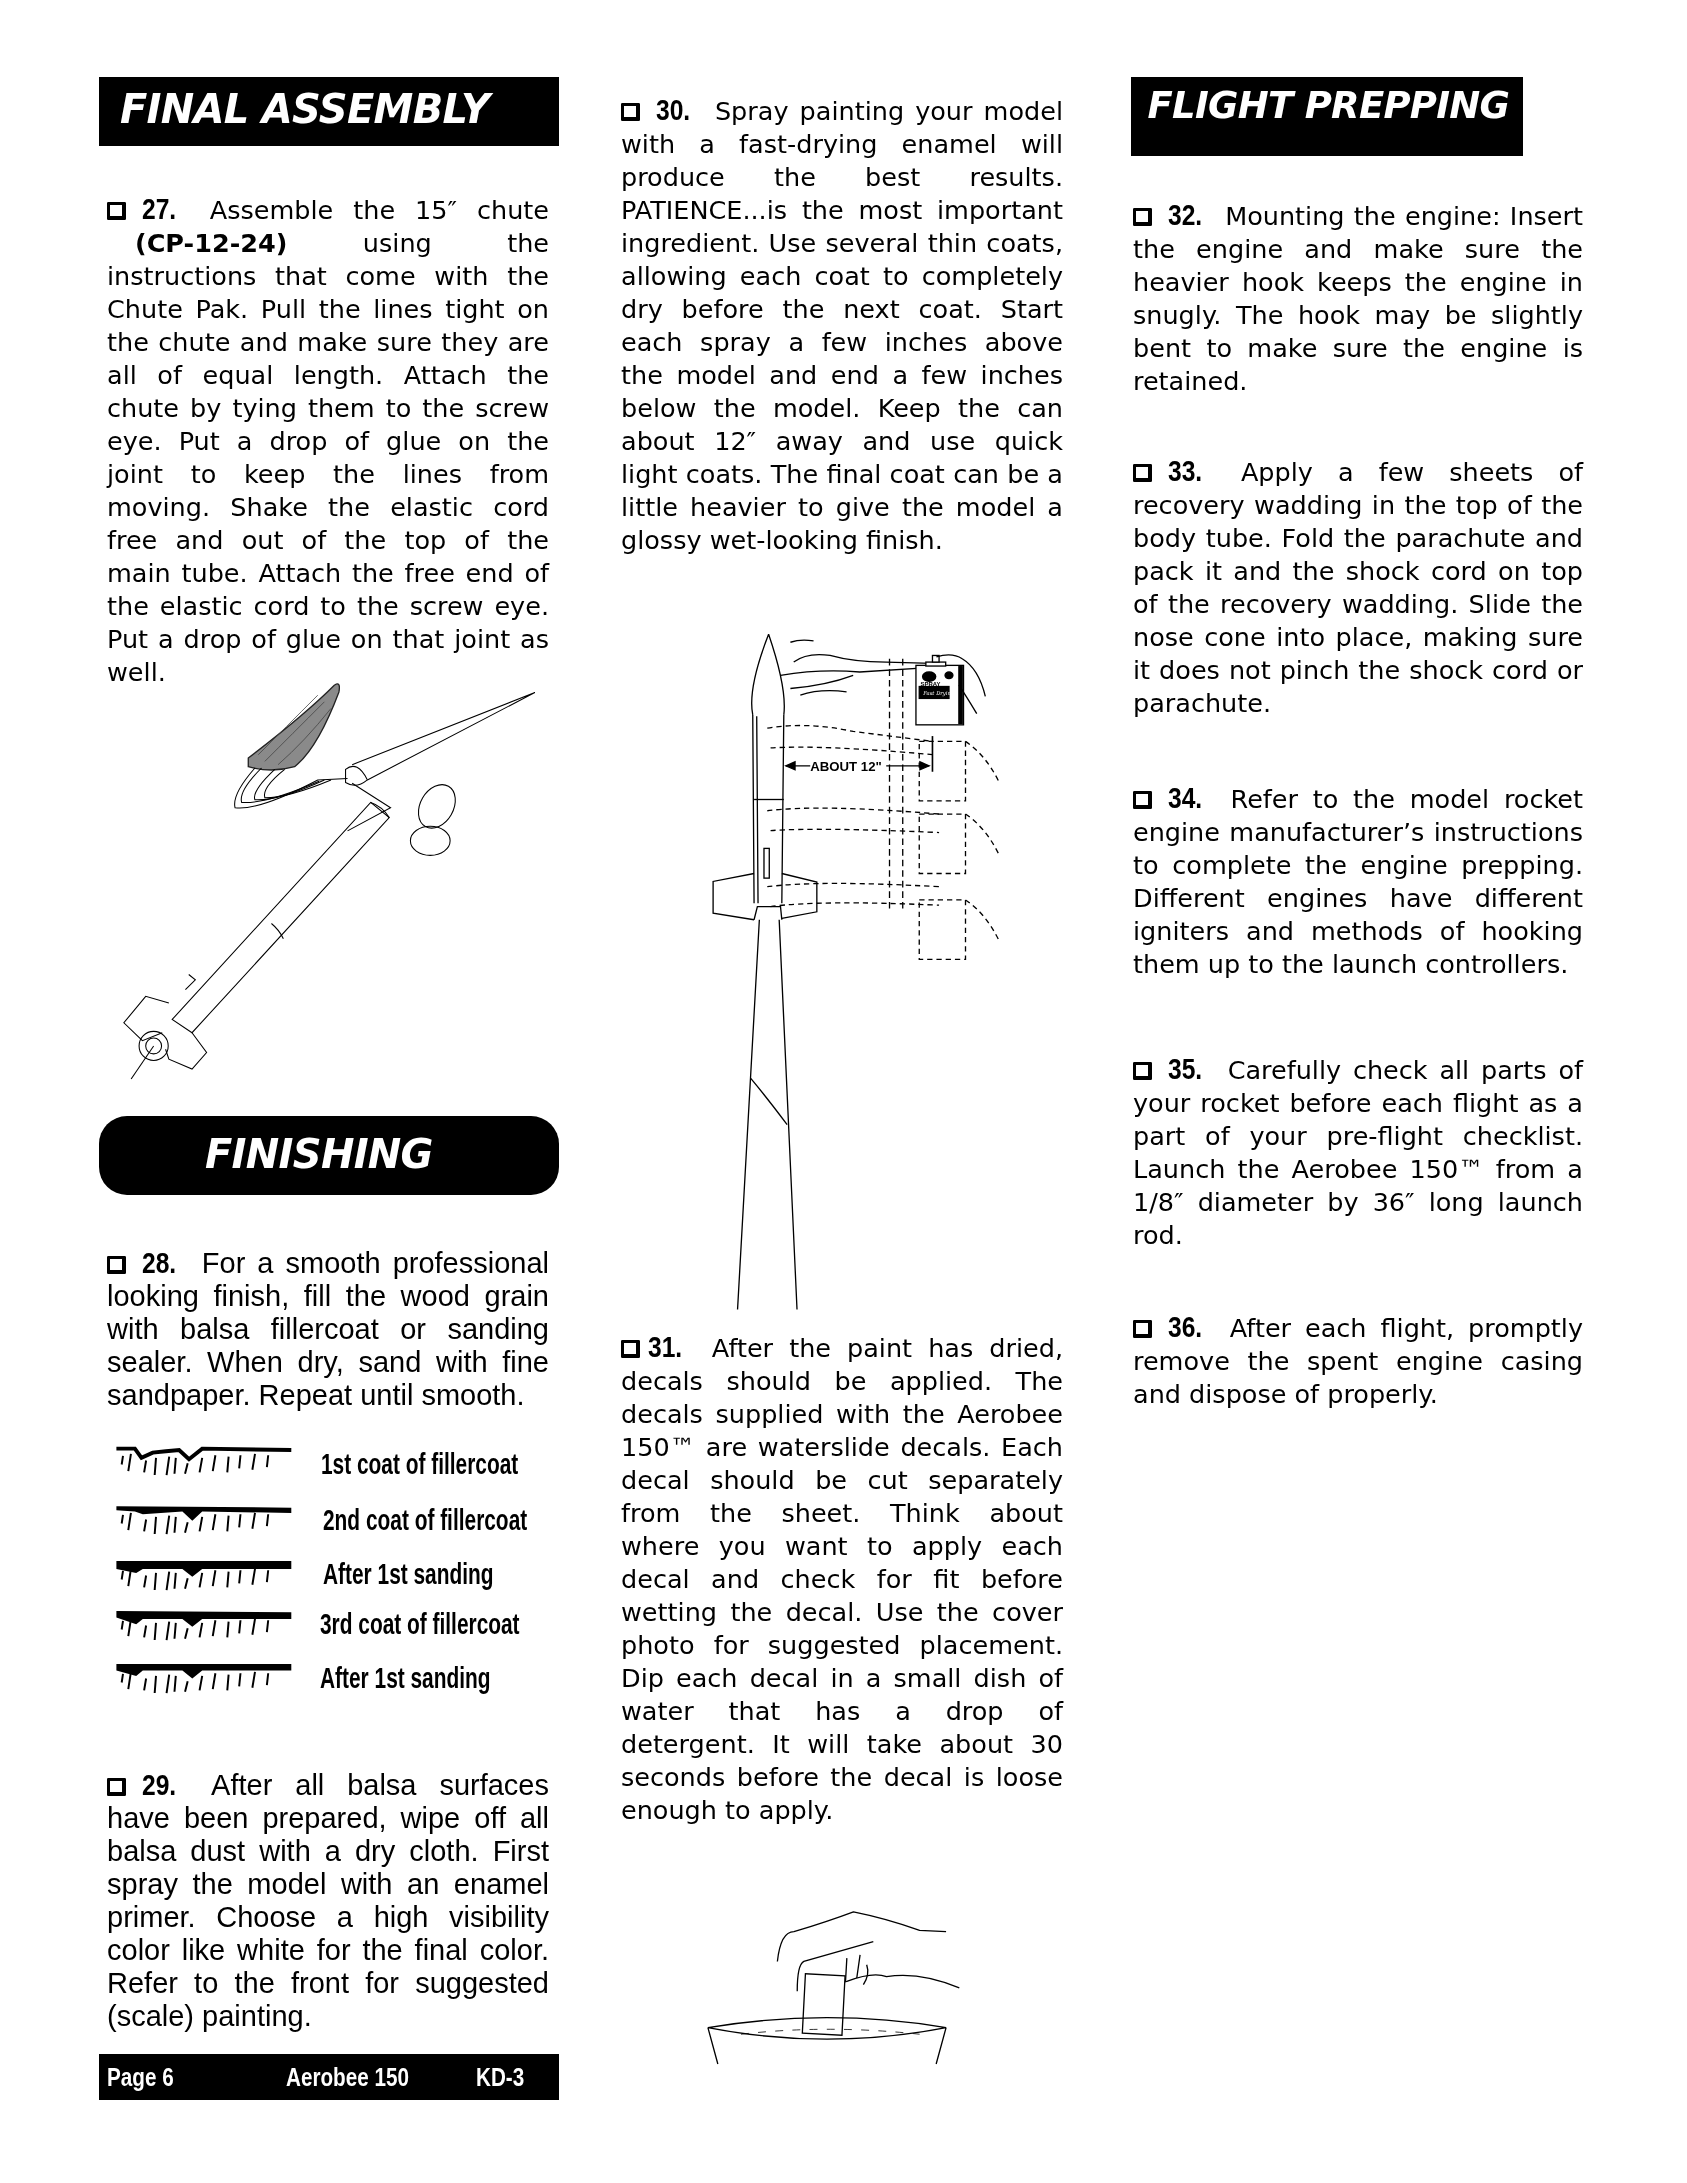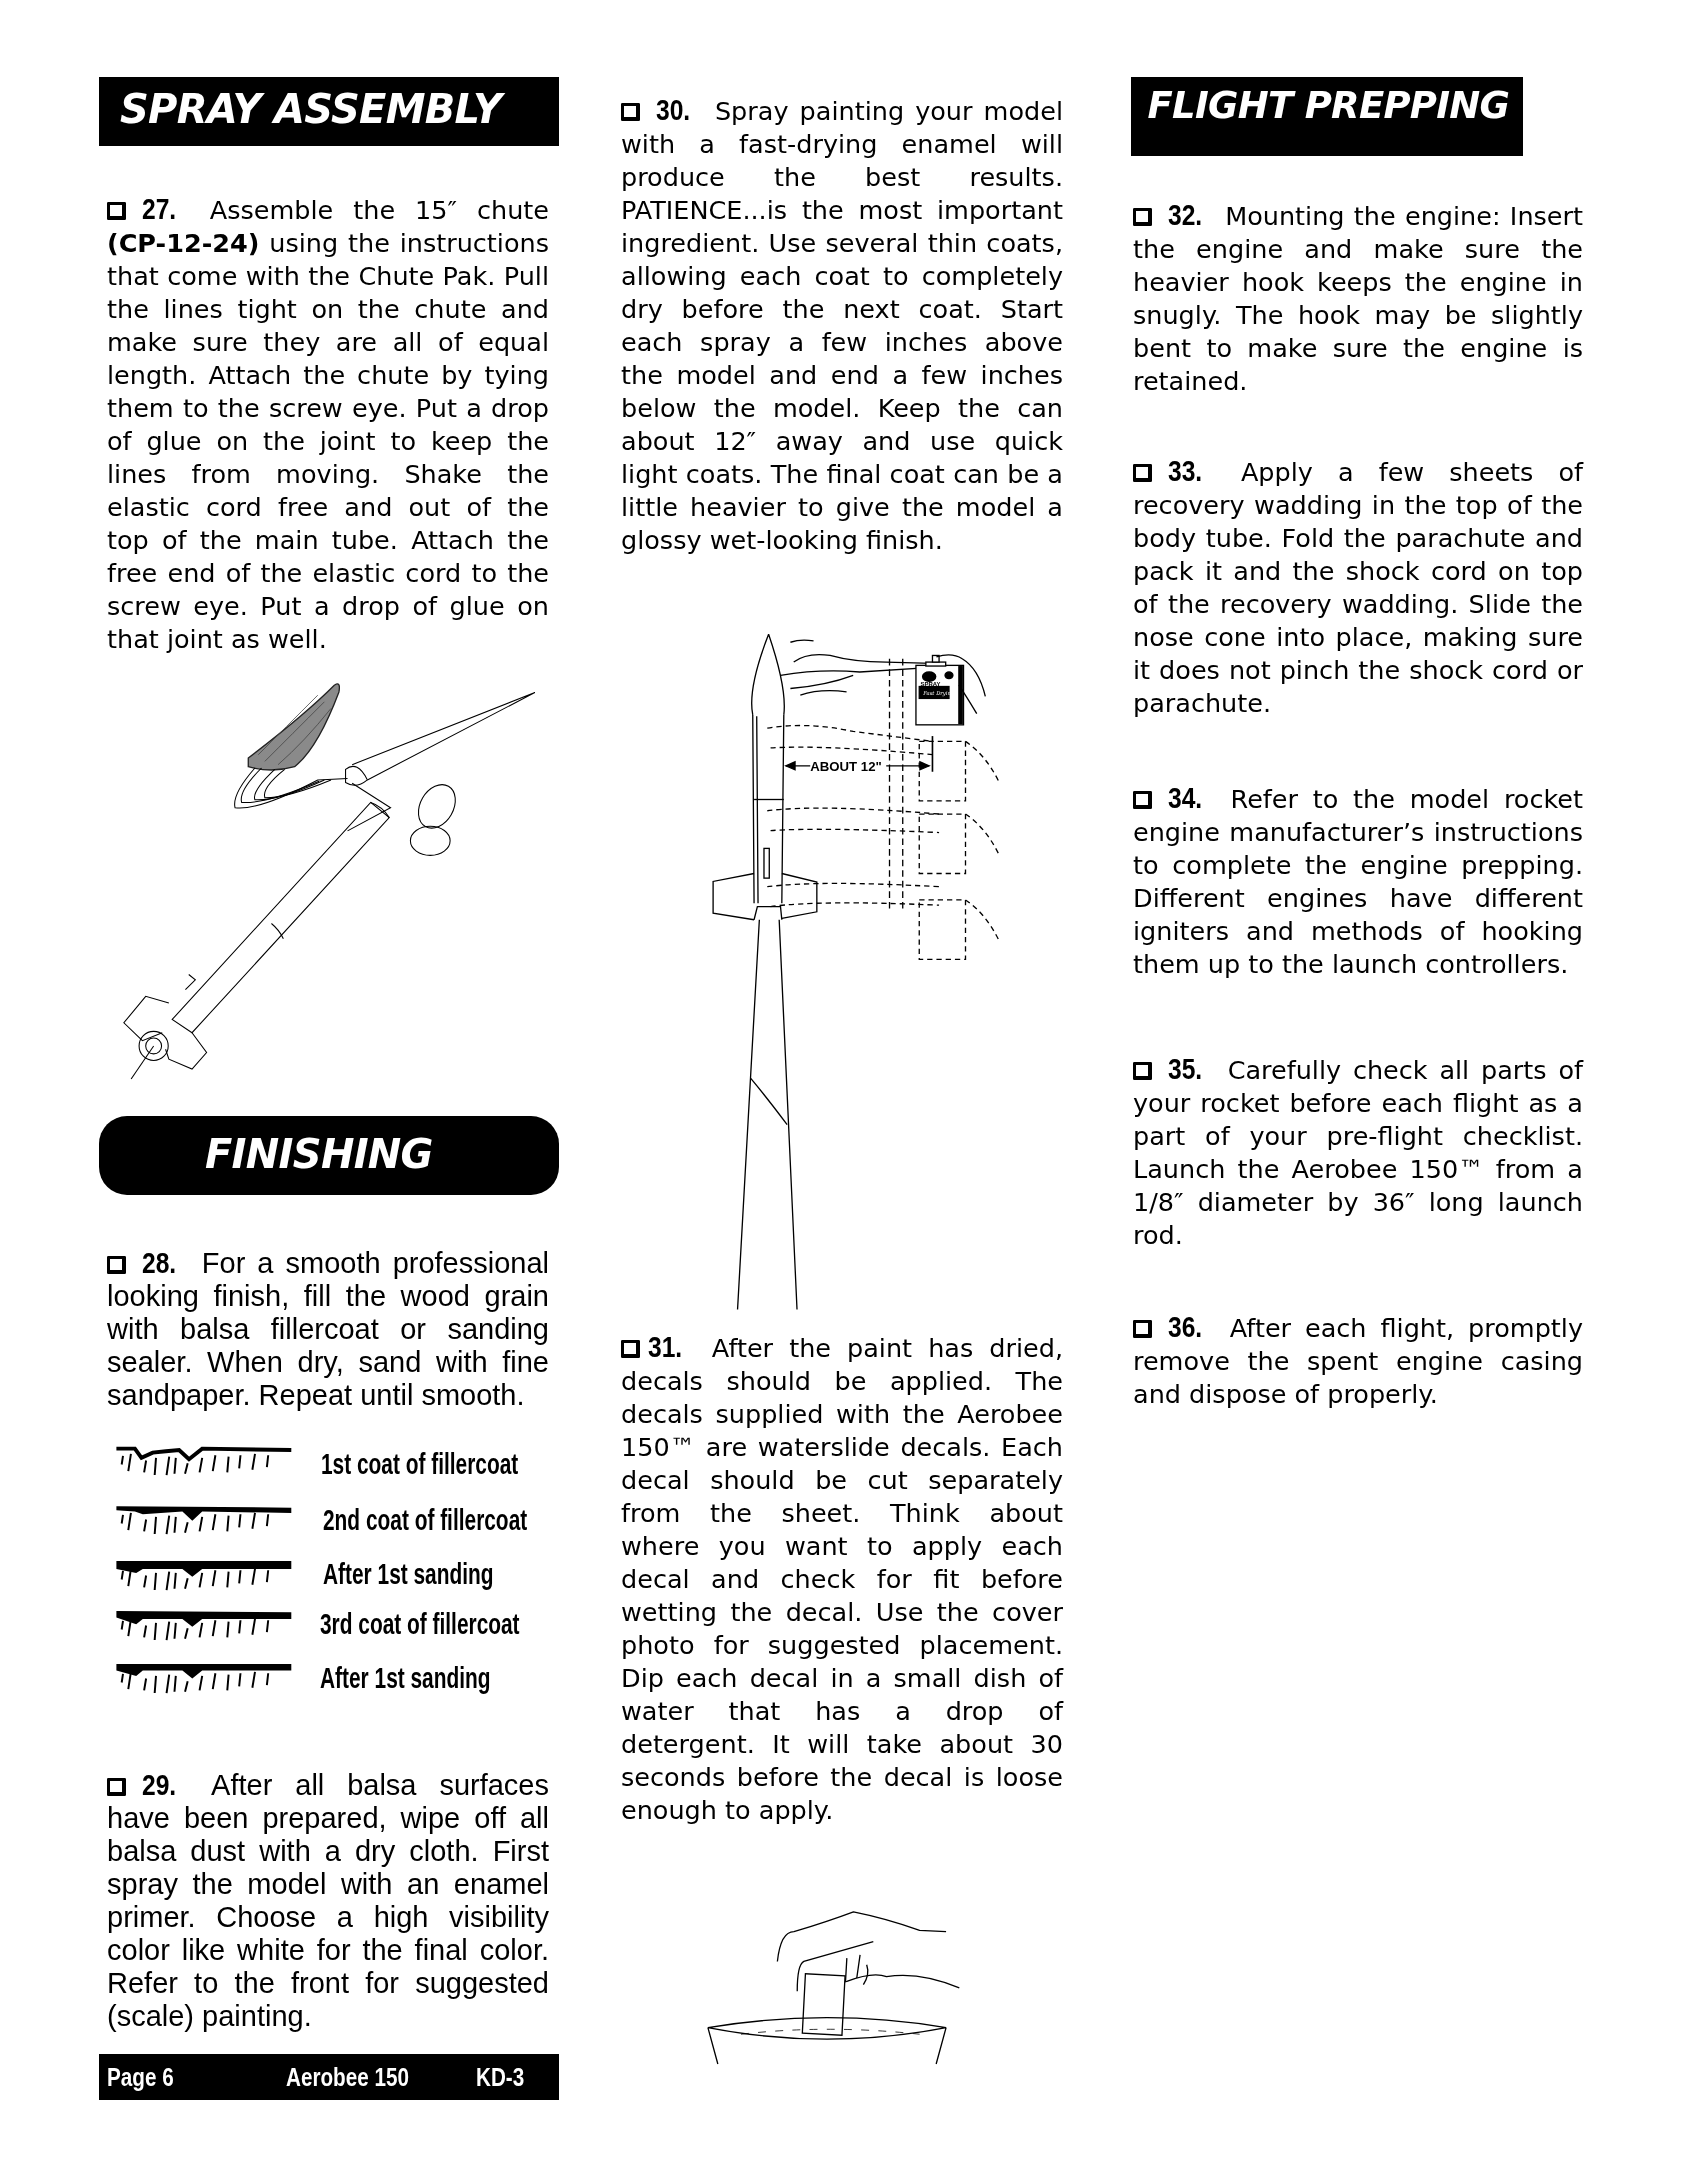--- a/index.html
+++ b/index.html
@@ -3,31 +3,31 @@
 <meta charset="utf-8">
 <style>
   html, body { margin: 0; padding: 0; background: #ffffff; }
   body { width: 1687px; height: 2183px; position: relative; overflow: hidden; color: #000; }
   .banner { position: absolute; background: #000; color: #fff; }
   .banner span { position: absolute; font-family: "DejaVu Sans", sans-serif; font-weight: bold; font-style: italic; letter-spacing: -0.7px; white-space: nowrap; }
   .step { position: absolute; font-family: "DejaVu Sans", sans-serif; font-size: 25.5px; line-height: 33px; text-align: justify; }
   .step.cond { font-family: "Liberation Sans", sans-serif; font-size: 29px; line-height: 33px; transform-origin: 0 0; }
   .num { font-family: "Liberation Sans", sans-serif; font-weight: bold; font-size: 30px; display: inline-block; transform: scaleX(0.82); transform-origin: 0 50%; margin-right: 6.6px; }
   .cb { display: inline-block; width: 18.5px; height: 18.5px; border: 3.3px solid #000; border-right-width: 4.6px; border-bottom-width: 4.6px; box-sizing: border-box; border-radius: 1.3px; margin-right: 16px; vertical-align: -1.3px; }
-  .bold { font-weight: bold; }
+  .bold { font-weight: bold; margin-left: 28px; }
   .coat-label { position: absolute; font-family: "Liberation Sans", sans-serif; font-weight: bold; font-size: 29px; transform: scaleX(0.72); transform-origin: 0 50%; white-space: nowrap; }
   .footer { position: absolute; left: 99px; top: 2054px; width: 460px; height: 46px; background: #000; color: #fff; }
   .footer span { position: absolute; top: 8px; font-family: "Liberation Sans", sans-serif; font-weight: bold; font-size: 26.5px; transform: scaleX(0.78); transform-origin: 0 50%; white-space: nowrap; }
   svg { position: absolute; overflow: visible; }
 </style>
 </head>
 <body>
 
 <div class="banner" style="left:99px;top:77px;width:460px;height:69px;">
-  <span style="left:21px;top:9.3px;font-size:40px;">SPRAY ASSEMBLY</span>
+  <span style="left:21px;top:9.3px;font-size:40px;">FINAL ASSEMBLY</span>
 </div>
 
 <div class="step" style="left:107px;top:192px;width:442px;">
   <span class="cb"></span><span class="num">27.</span>
   <span>Assemble the 15″ chute</span>
   <span class="bold">(CP-12-24)</span>
   <span>using the instructions that come with the Chute Pak. Pull the lines tight on the chute and make sure they are all of equal length. Attach the chute by tying them to the screw eye. Put a drop of glue on the joint to keep the lines from moving. Shake the elastic cord free and out of the top of the main tube. Attach the free end of the elastic cord to the screw eye. Put a drop of glue on that joint as well.</span>
 </div>
 
 <svg style="left:106px;top:662px;" width="450" height="437" viewBox="0 0 680 660">

